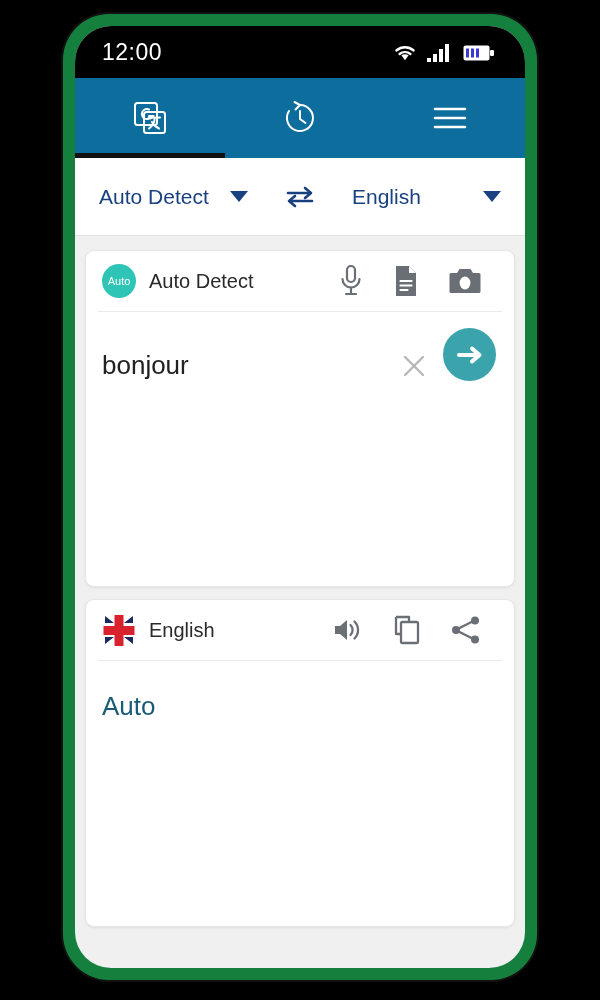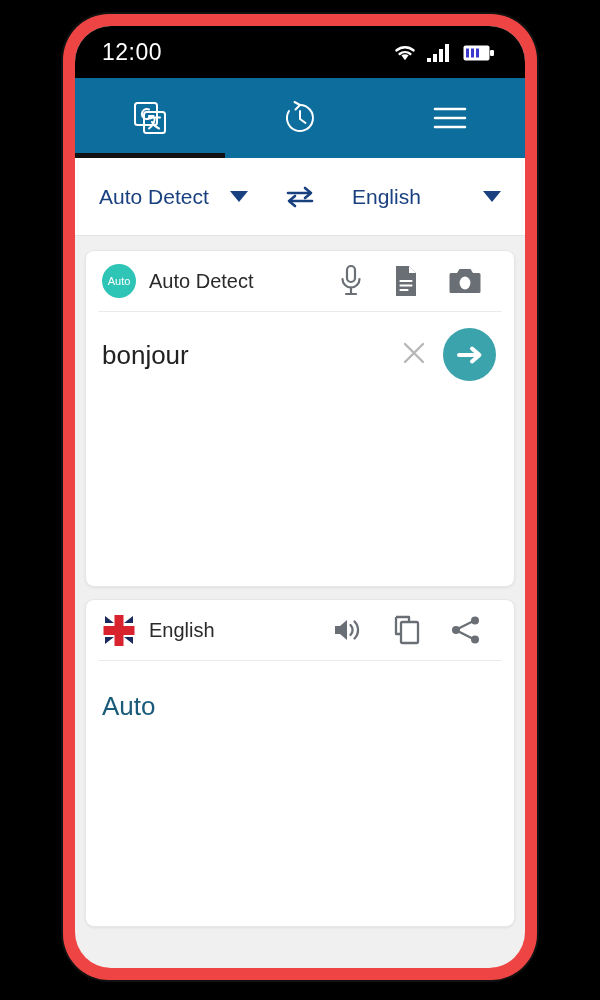--- a/index.html
+++ b/index.html
@@ -8,21 +8,21 @@
     background:#000;
     font-family:"Liberation Sans", sans-serif;
     overflow:hidden;
   }
 
   
   #phone-frame{
     position:absolute;
     left:63px; top:14px;
     width:474px; height:966px;
-    background:#ef4444;
+    background:#15803d;
     border-radius:46px;
     box-shadow:0 0 0 2px #111, 0 6px 22px rgba(0,0,0,.8);
   }
   #phone-screen{
     position:absolute;
     left:12px; top:12px;
     width:450px; height:942px;
     background:#f0f0f0;
     border-radius:36px;
     overflow:hidden;
@@ -98,21 +98,21 @@
   #auto-badge{
     width:34px;height:34px;border-radius:50%;
     background:#2ec4b6;
     display:flex;align-items:center;justify-content:center;
     color:#fff;font-size:11px;
   }
 
   
   #source-body{
     padding:24px 18px 0 16px;
-    display:flex; align-items:flex-start;
+    display:flex; align-items:flex-end;
   }
   #source-text{
     flex:1; font-size:26px; color:#222; padding-top:4px;
   }
   #clear-btn{ margin:2px 14px 0 0; }
   #translate-btn{
     width:53px;height:53px;border-radius:50%;
     background:#3aa3ab;
     display:flex;align-items:center;justify-content:center;
     margin-top:-8px;

